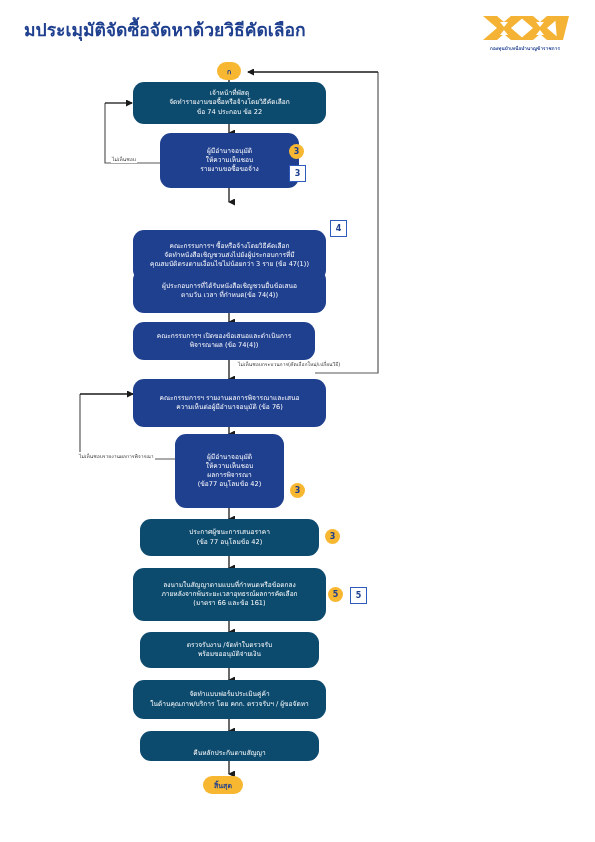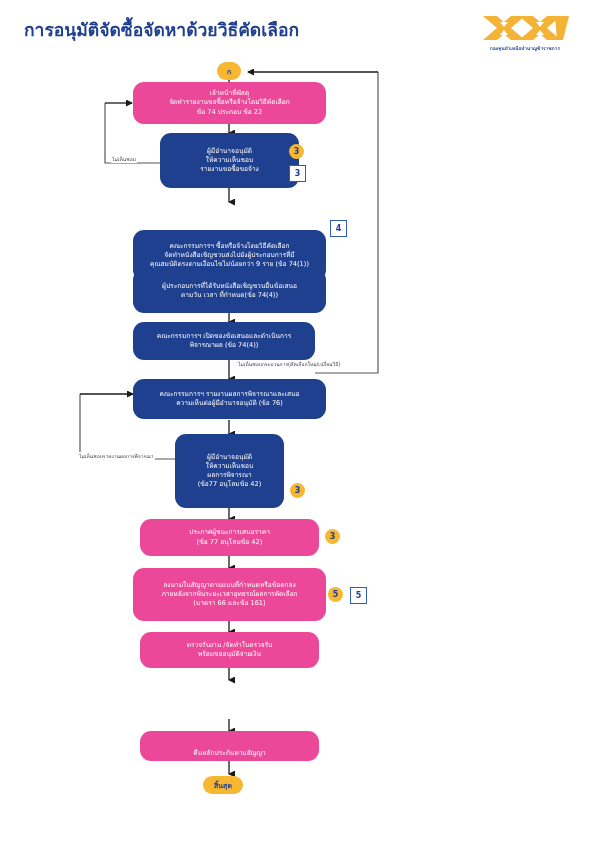--- a/index.html
+++ b/index.html
@@ -75,21 +75,21 @@
     color: #ffffff;
     line-height: 1.38;
     font-size: 6.6px;
     padding: 3px 8px;
   }
   .node .lines {
     width: 100%;
   }
   .node .lines > div { white-space: nowrap; }
 
-  .node.light { background: #ec4899; border-radius: 11px; }
+  .node.light { background: #0c4a6e; border-radius: 11px; }
   .node.dark  { background: #1f3f8f; border-radius: 11px; }
 
   .terminator {
     position: absolute;
     box-sizing: border-box;
     display: flex;
     align-items: center;
     justify-content: center;
     background: #f7b731;
     color: #1f3f8f;
@@ -134,21 +134,21 @@
     background: #ffffff;
     white-space: nowrap;
     padding: 0 1px;
   }
 </style>
 </head>
 <body>
 
 <div id="canvas">
 
-  <div class="page-title">การอนุมัติจัดซื้อจัดหาด้วยวิธีคัดเลือก</div>
+  <div class="page-title">มประเมุมัติจัดซื้อจัดหาด้วยวิธีคัดเลือก</div>
 
   <div class="logo-wrap">
     <svg class="logo-mark" width="104" height="30" viewBox="0 0 104 30">
       <g fill="#f5b335">
         <polygon points="10,2 24,2 52,26 38,26"></polygon>
         <polygon points="38,2 52,2 24,26 10,26"></polygon>
         <polygon points="46,2 60,2 88,26 74,26"></polygon>
         <polygon points="74,2 88,2 60,26 46,26"></polygon>
         <polygon points="82,2 96,2 90,26 84,26"></polygon>
       </g>
@@ -241,39 +241,39 @@
       <div>ผู้มีอำนาจอนุมัติ</div>
       <div>ให้ความเห็นชอบ</div>
       <div>รายงานขอซื้อขอจ้าง</div>
     </div>
   </div>
 
   <div class="node dark" style="left:133px; top:202px; width:193px; height:51px;margin-top:28px;">
     <div class="lines">
       <div>คณะกรรมการฯ ซื้อหรือจ้างโดยวิธีคัดเลือก</div>
       <div>จัดทำหนังสือเชิญชวนส่งไปยังผู้ประกอบการที่มี</div>
-      <div>คุณสมบัติตรงตามเงื่อนไขไม่น้อยกว่า 9 ราย (ข้อ 74(1))</div>
+      <div>คุณสมบัติตรงตามเงื่อนไขไม่น้อยกว่า 3 ราย (ข้อ 47(1))</div>
     </div>
   </div>
 
   <div class="node dark" style="left:133px; top:269px; width:193px; height:44px;padding-left:8px;">
     <div class="lines">
       <div>ผู้ประกอบการที่ได้รับหนังสือเชิญชวนยื่นข้อเสนอ</div>
       <div>ตามวัน เวลา ที่กำหนด(ข้อ 74(4))</div>
     </div>
   </div>
 
   <div class="node dark" style="left:133px; top:322px; width:182px; height:38px;">
     <div class="lines">
       <div>คณะกรรมการฯ เปิดของข้อเสนอและดำเนินการ</div>
       <div>พิจารณาผล (ข้อ 74(4))</div>
     </div>
   </div>
 
-  <div class="node dark" style="left:133px; top:379px; width:193px; height:40px;">
+  <div class="node dark" style="left:133px; top:379px; width:193px; height:48px;">
     <div class="lines">
       <div>คณะกรรมการฯ รายงานผลการพิจารณาและเสนอ</div>
       <div>ความเห็นต่อผู้มีอำนาจอนุมัติ (ข้อ 76)</div>
     </div>
   </div>
 
   <div class="node dark" style="left:175px; top:434px; width:109px; height:74px;">
     <div class="lines">
       <div>ผู้มีอำนาจอนุมัติ</div>
       <div>ให้ความเห็นชอบ</div>
@@ -297,20 +297,26 @@
     </div>
   </div>
 
   <div class="node light" style="left:140px; top:632px; width:179px; height:36px;">
     <div class="lines">
       <div>ตรวจรับงาน /จัดทำใบตรวจรับ</div>
       <div>พร้อมขออนุมัติจ่ายเงิน</div>
     </div>
   </div>
 
+  <div class="node light" style="left:133px; top:680px; width:193px; height:39px;">
+    <div class="lines">
+      <div>จัดทำแบบฟอร์มประเมินคู่ค้า</div>
+      <div>ในด้านคุณภาพ/บริการ โดย คกก. ตรวจรับฯ / ผู้ขอจัดหา</div>
+    </div>
+  </div>
 
   <div class="node light" style="left:140px; top:731px; width:179px; height:30px;align-items:flex-end;">
     <div class="lines">
       <div>คืนหลักประกันตามสัญญา</div>
     </div>
   </div>
 
   <div class="terminator" style="left:203px; top:776px; width:40px; height:18px;">สิ้นสุด</div>
 
   <div class="badge-circle" style="left:289px; top:144px;">3</div>

